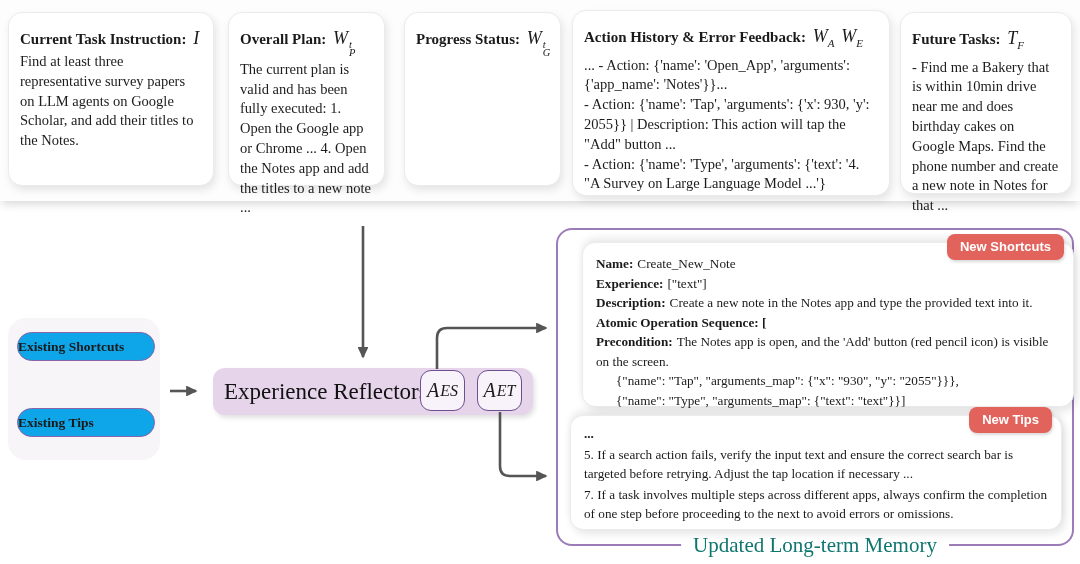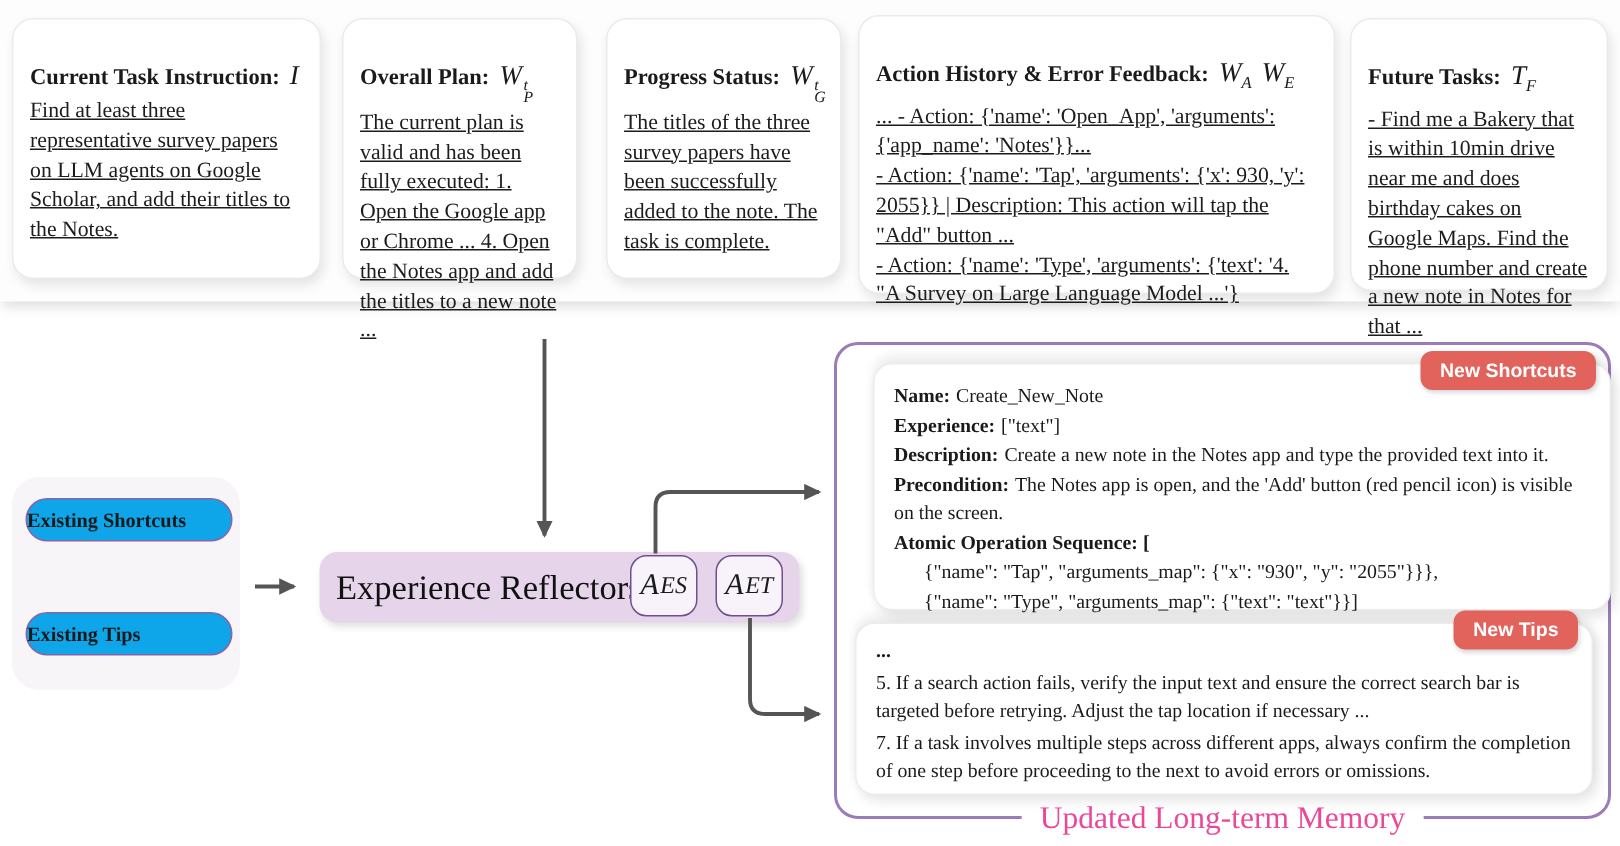--- a/index.html
+++ b/index.html
@@ -3,29 +3,29 @@
 <meta charset="utf-8">
 <style>
   html,body{margin:0;padding:0;background:#fff;}
   .page{position:relative;width:1080px;height:564px;background:#ffffff;
         font-family:"Liberation Serif",serif;color:#1a1a1a;overflow:hidden;}
 
   
   .top-band{position:absolute;left:0;top:0;width:1080px;height:201px;
             background:#fdfdfe;box-shadow:0 5px 9px -2px rgba(0,0,0,.16);}
   .card{position:absolute;background:#fff;border:1px solid #ebebeb;border-radius:14px;
-        box-shadow:2px 4px 8px rgba(0,0,0,.10);padding:26px 11px;box-sizing:border-box;}
+        box-shadow:2px 4px 8px rgba(0,0,0,.10);padding:14px 11px;box-sizing:border-box;}
   .card-title{font-weight:bold;font-size:15px;line-height:22px;white-space:nowrap;}
   .math{font-style:italic;font-weight:normal;font-size:18px;padding-left:3px;}
   .math .mbase{font-style:italic;}
   .supsub{display:inline-flex;flex-direction:column;vertical-align:-4px;line-height:.75;
           font-size:10.5px;font-style:italic;margin-left:1px;}
   .supsub sup,.supsub sub{font-size:10.5px;line-height:.8;position:static;}
   sub.msub{font-size:11px;font-style:italic;}
-  .card-body{font-size:14.5px;line-height:19.8px;margin-top:2px;color:#1c1c1c;text-decoration:underline;}
+  .card-body{font-size:14.5px;line-height:19.8px;margin-top:2px;color:#1c1c1c;}
   .card-body .bline{margin:0;}
 
   
   .left-panel{position:absolute;left:8px;top:318px;width:152px;height:142px;
               background:#f7f5f8;border-radius:18px;}
   .pill{position:absolute;left:9px;width:136px;height:27px;background:#0ea5e9;
         border:1.6px solid #8a63a8;border-radius:15px;display:flex;align-items:center;
         justify-content:flex-start;font-weight:bold;font-size:13.5px;white-space:nowrap;}
   .pill.dark{border-color:#4d4d4d;}
 
@@ -36,21 +36,21 @@
              font-size:23px;color:#111;white-space:nowrap;}
   .abadge{position:absolute;top:2px;width:45px;height:41px;background:#f8f3fb;
           border:1.6px solid #6e4f8f;border-radius:11px;display:flex;align-items:center;
           justify-content:center;font-style:italic;font-size:20px;box-sizing:border-box;}
   .abadge sub{font-size:16px;font-style:italic;margin-left:1px;}
 
   
   .memory-box{position:absolute;left:556px;top:228px;width:518px;height:318px;
               border:2px solid #9c7cb8;border-radius:16px;box-sizing:border-box;}
   .memory-title{position:absolute;left:50%;bottom:-14px;transform:translateX(-50%);
-              background:#fff;padding:0 12px;font-size:21px;color:#ec4899;white-space:nowrap;}
+              background:#fff;padding:0 12px;font-size:21px;color:#0f766e;white-space:nowrap;}
   .mcard{position:absolute;background:#fff;border:1px solid #ececec;border-radius:13px;
          box-shadow:0 -5px 7px rgba(0,0,0,.07),3px 4px 8px rgba(0,0,0,.10);
          box-sizing:border-box;font-size:13.2px;line-height:19.5px;}
   .mcard-shortcuts{left:24px;top:12px;width:492px;height:165px;padding:11px 10px 6px 13px;}
   .mcard-tips{left:12px;top:185px;width:492px;height:115px;padding:8px 12px 6px 13px;}
   .rbadge{position:absolute;top:-9px;right:9px;background:#e2635c;color:#fff;
           font-family:"Liberation Sans",sans-serif;font-weight:bold;font-size:13px;
           padding:3px 13px;border-radius:8px;box-shadow:1px 2px 3px rgba(0,0,0,.15);}
   .field b{font-weight:bold;}
   .field .ftext{padding-left:4px;margin-top:28px;}
@@ -88,21 +88,20 @@
   </div>
 
   <div class="card" style="left:404px;top:12px;width:157px;height:174px;">
     <div class="card-title">
       <span>Progress Status:</span>
       <span class="math"><i class="mbase">W</i><span class="supsub">
             <sup>t</sup>
             <sub>G</sub>
           </span></span>
     </div>
-    <div class="card-body">The titles of the three survey papers have been successfully added to the note. The task is complete.</div>
   </div>
 
   <div class="card" style="left:572px;top:10px;width:318px;height:186px;">
     <div class="card-title">
       <span>Action History &amp; Error Feedback:</span>
       <span class="math"><i class="mbase">W</i><sub class="msub">A</sub></span>
       <span class="math"><i class="mbase">W</i><sub class="msub">E</sub></span>
     </div>
     <div class="card-body">
       <p class="bline">... - Action: {'name': 'Open_App', 'arguments': {'app_name': 'Notes'}}...</p>
@@ -141,22 +140,22 @@
   </div>
 
   <div class="memory-box">
     <div class="memory-title">Updated Long-term Memory</div>
 
     <div class="mcard mcard-shortcuts">
       <div class="rbadge">New Shortcuts</div>
       <div class="field"><b>Name:</b><span class="ftext">Create_New_Note</span></div>
       <div class="field"><b>Experience:</b><span class="ftext">["text"]</span></div>
       <div class="field"><b>Description:</b><span class="ftext">Create a new note in the Notes app and type the provided text into it.</span></div>
+      <div class="field"><b><span>Atomic Operation Sequence</span><span>: [</span></b></div>
       <div class="field"><b>Precondition:</b><span class="ftext">The Notes app is open, and the 'Add' button (red pencil icon) is visible on the screen.</span></div>
-      <div class="field"><b><span>Atomic Operation Sequence</span><span>: [</span></b></div>
       <div class="code-line">{"name": "Tap", "arguments_map": {"x": "930", "y": "2055"}}},</div>
       <div class="code-line">{"name": "Type", "arguments_map": {"text": "text"}}]</div>
     </div>
 
     <div class="mcard mcard-tips">
       <div class="rbadge">New Tips</div>
       <p class="tips-line first">...</p>
       <p class="tips-line">5. If a search action fails, verify the input text and ensure the correct search bar is targeted before retrying. Adjust the tap location if necessary ...</p>
       <p class="tips-line">7. If a task involves multiple steps across different apps, always confirm the completion of one step before proceeding to the next to avoid errors or omissions.</p>
     </div>

